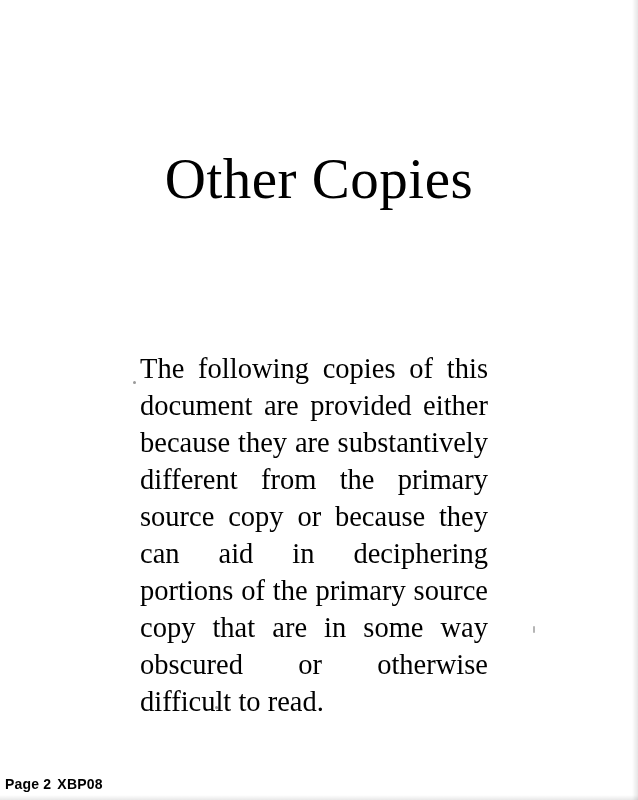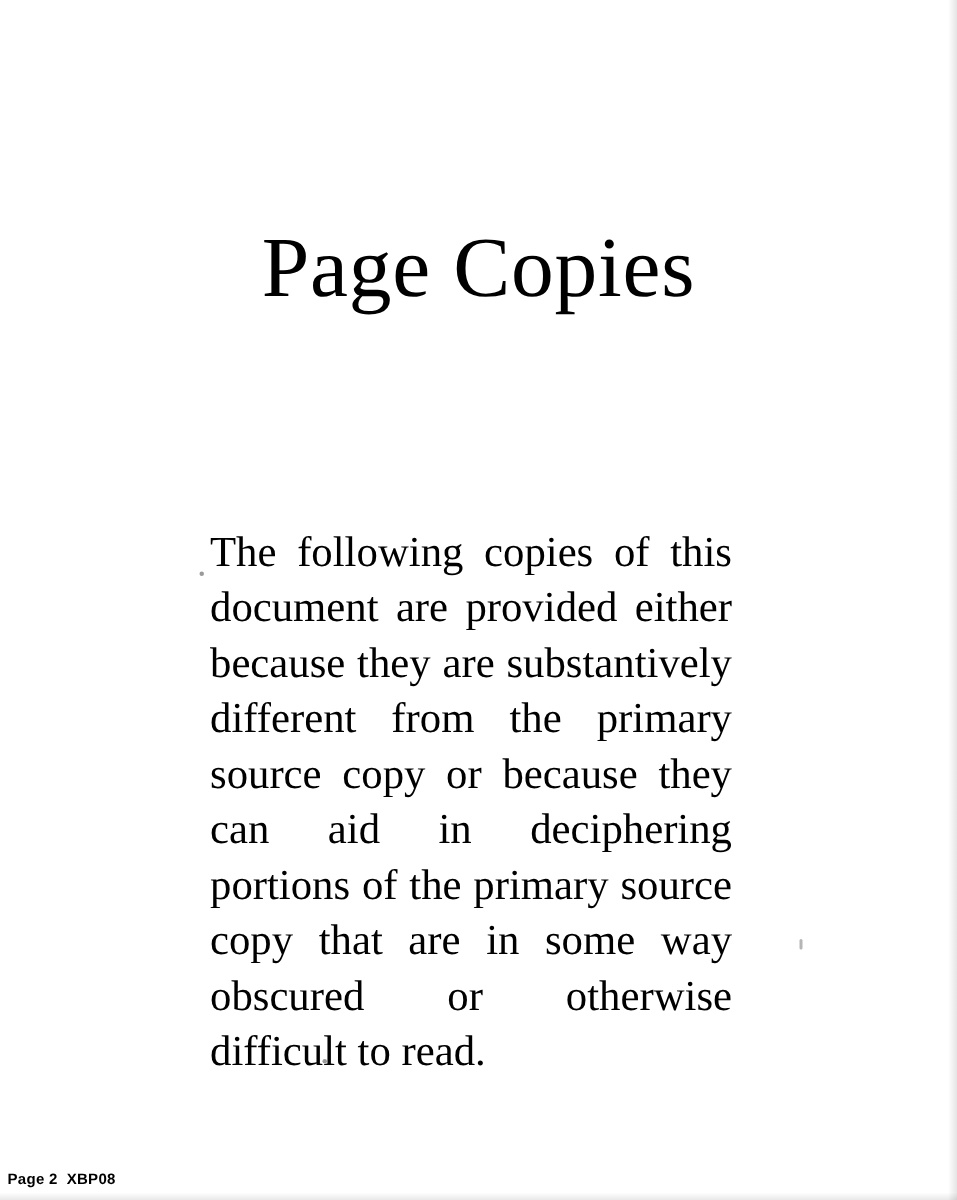--- a/index.html
+++ b/index.html
@@ -82,36 +82,36 @@
   }
   .speck-a { left: 133px; top: 381px; width: 3px; height: 3px; }
   .speck-b { left: 215px; top: 706px; width: 3px; height: 3px; }
   .speck-c { left: 533px; top: 626px; width: 2px; height: 7px; background: #b5b5b5; border-radius: 1px; }
 
   .footer-stamp {
     position: absolute;
     left: 5px;
     bottom: 8px;
     font-family: "Liberation Sans", sans-serif;
-    font-size: 10px;
+    font-size: 14px;
     font-weight: bold;
     letter-spacing: 0.2px;
     color: #000000;
     white-space: nowrap;
   }
   .footer-stamp .stamp-page {
     margin-right: 6px;
   }
 </style>
 </head>
 <body>
 
 <div class="page">
 
-  <h1 class="doc-title">Page Copies</h1>
+  <h1 class="doc-title">Other Copies</h1>
 
   <div class="body-block">
     <p class="body-paragraph">The following copies of this document are provided either because they are substantively different from the primary source copy or because they can aid in deciphering portions of the primary source copy that are in some way obscured or otherwise difficult to read.</p>
   </div>
 
   <span class="speck speck-a"></span>
   <span class="speck speck-b"></span>
   <span class="speck speck-c"></span>
 
   <div class="footer-stamp">

